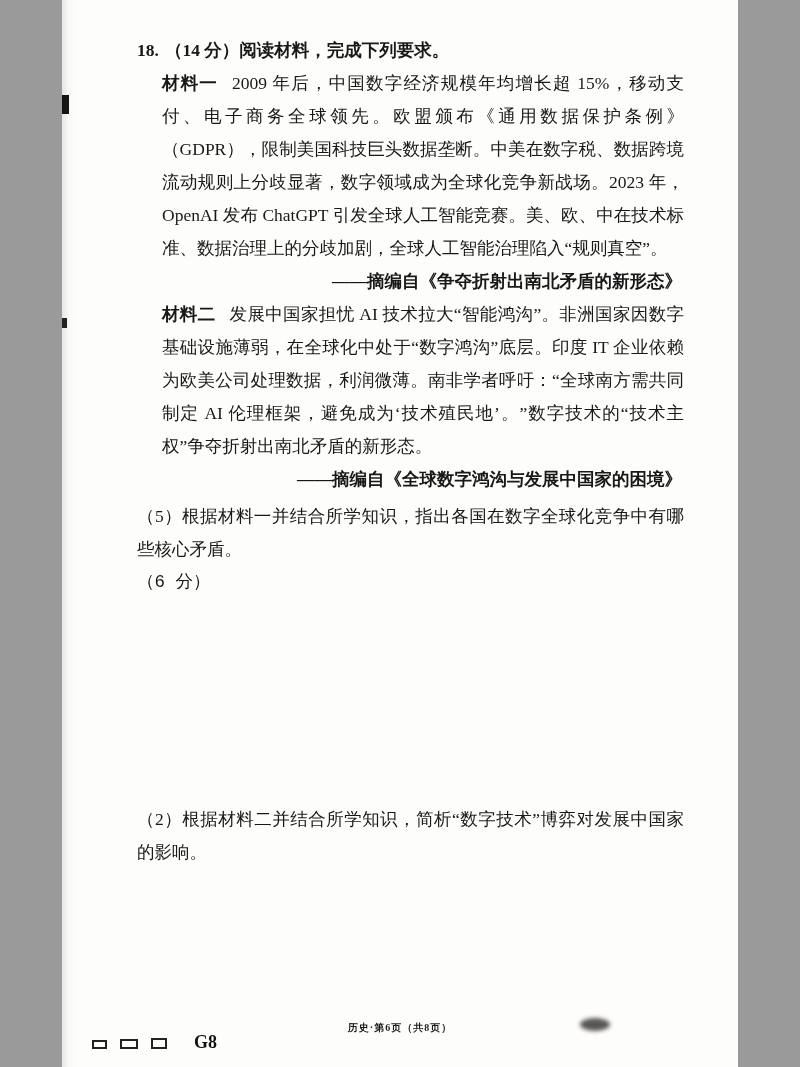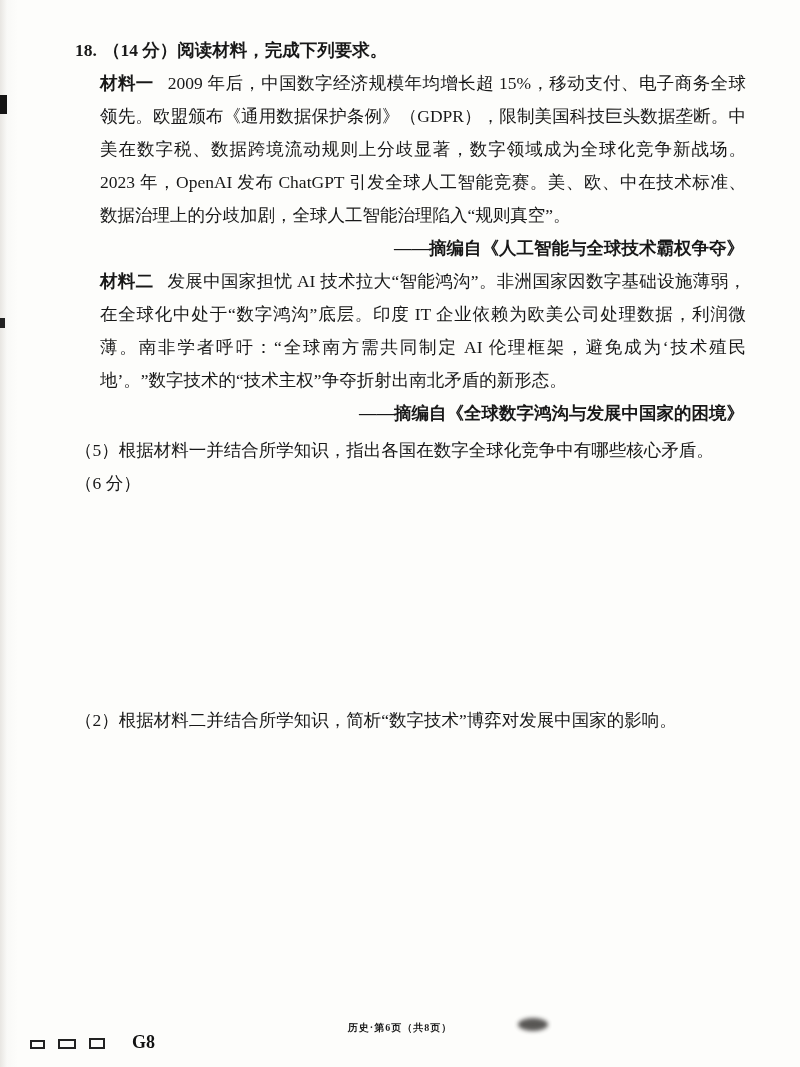--- a/index.html
+++ b/index.html
@@ -1,19 +1,19 @@
 <!DOCTYPE html>
 <html><head>
 <meta charset="utf-8">
 <style>
   * { margin: 0; padding: 0; box-sizing: border-box; }
   html, body { background: #9a9a9a; }
   .page {
     position: relative;
-    width: 800px;
+    width: 676px;
     height: 1067px;
     margin: 0 auto;
     background: #fdfdfb;
     background-image: linear-gradient(90deg, #e8e6e2 0px, #f9f9f7 7px, #fdfdfb 18px);
     font-family: "Liberation Serif", "DejaVu Serif", serif;
     color: #181818;
     overflow: hidden;
   }
   .content {
     position: absolute;
@@ -24,21 +24,21 @@
     line-height: 33px;
     text-align: justify;
   }
   .q-head { font-weight: bold; }
   .q-head .q-num { margin-right: 6px; }
   .material { margin-left: 25px; }
   .material .label { font-weight: bold; margin-right: 14px; }
   .source { margin-left: 25px; text-align: right; font-weight: bold; padding-right: 2px; }
   .sub-question { margin-top: 4px; }
   .q2-block { margin-top: 204px; }
-  .score-line { text-align: left; }
+  .score-line { text-align: left; font-family: Liberation Mono, monospace; }
 
   .footer-page {
     position: absolute;
     bottom: 32px;
     left: 0;
     width: 100%;
     text-align: center;
     font-size: 10px;
     font-weight: bold;
     color: #1c1c1c;
@@ -95,21 +95,21 @@
 
   <div class="edge-tick-1"></div>
   <div class="edge-tick-2"></div>
 
   <div class="content">
 
     <p class="q-head"><span class="q-num">18.</span><span>（14 分）阅读材料，完成下列要求。</span></p>
 
     <p class="material"><span class="label">材料一</span><span>2009 年后，中国数字经济规模年均增长超 15%，移动支付、电子商务全球领先。欧盟颁布《通用数据保护条例》（GDPR），限制美国科技巨头数据垄断。中美在数字税、数据跨境流动规则上分歧显著，数字领域成为全球化竞争新战场。2023 年，OpenAI 发布 ChatGPT 引发全球人工智能竞赛。美、欧、中在技术标准、数据治理上的分歧加剧，全球人工智能治理陷入“规则真空”。</span></p>
 
-    <p class="source">——摘编自《人工智能与全球技术霸权争夺》</p>
+    <p class="source">——摘编自《争夺折射出南北矛盾的新形态》</p>
 
     <p class="material"><span class="label">材料二</span><span>发展中国家担忧 AI 技术拉大“智能鸿沟”。非洲国家因数字基础设施薄弱，在全球化中处于“数字鸿沟”底层。印度 IT 企业依赖为欧美公司处理数据，利润微薄。南非学者呼吁：“全球南方需共同制定 AI 伦理框架，避免成为‘技术殖民地’。”数字技术的“技术主权”争夺折射出南北矛盾的新形态。</span></p>
 
     <p class="source">——摘编自《全球数字鸿沟与发展中国家的困境》</p>
 
     <div class="sub-question">
       <p>（5）根据材料一并结合所学知识，指出各国在数字全球化竞争中有哪些核心矛盾。</p>
       <p class="score-line">（6 分）</p>
     </div>
 

